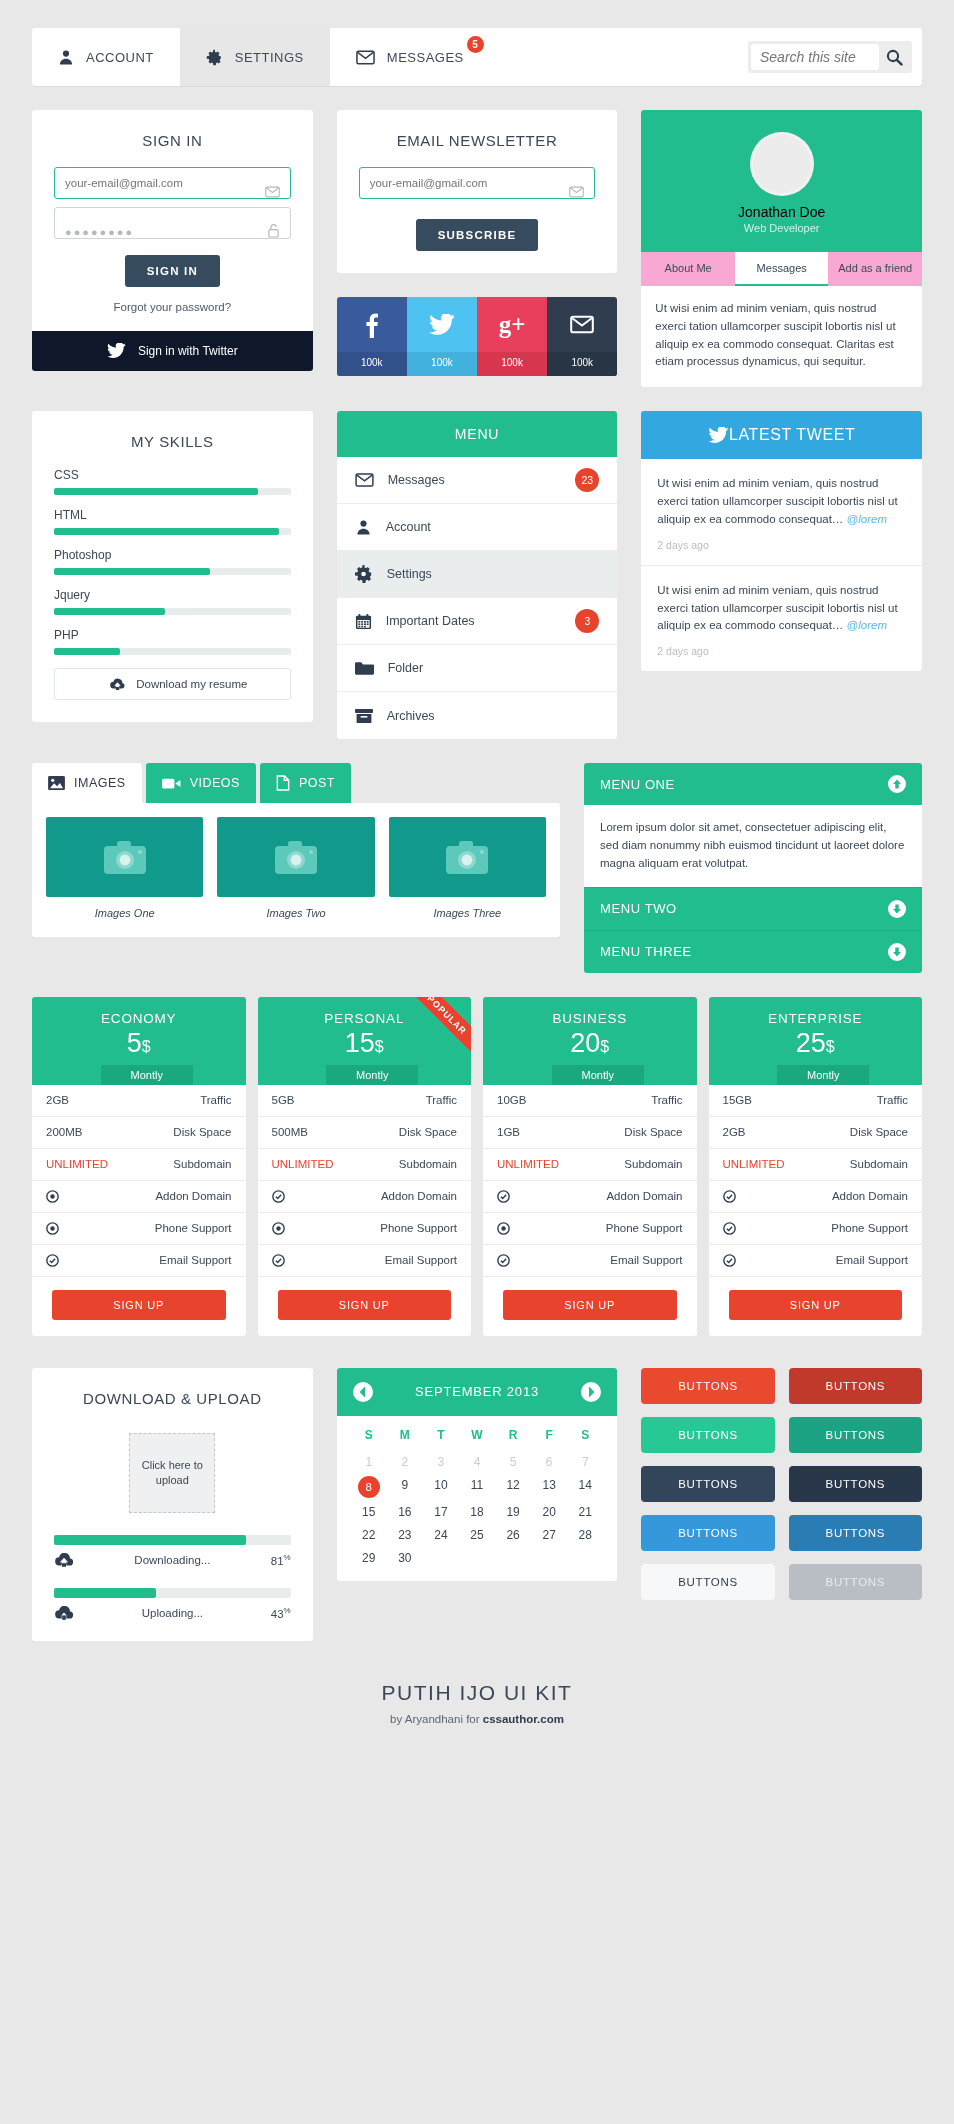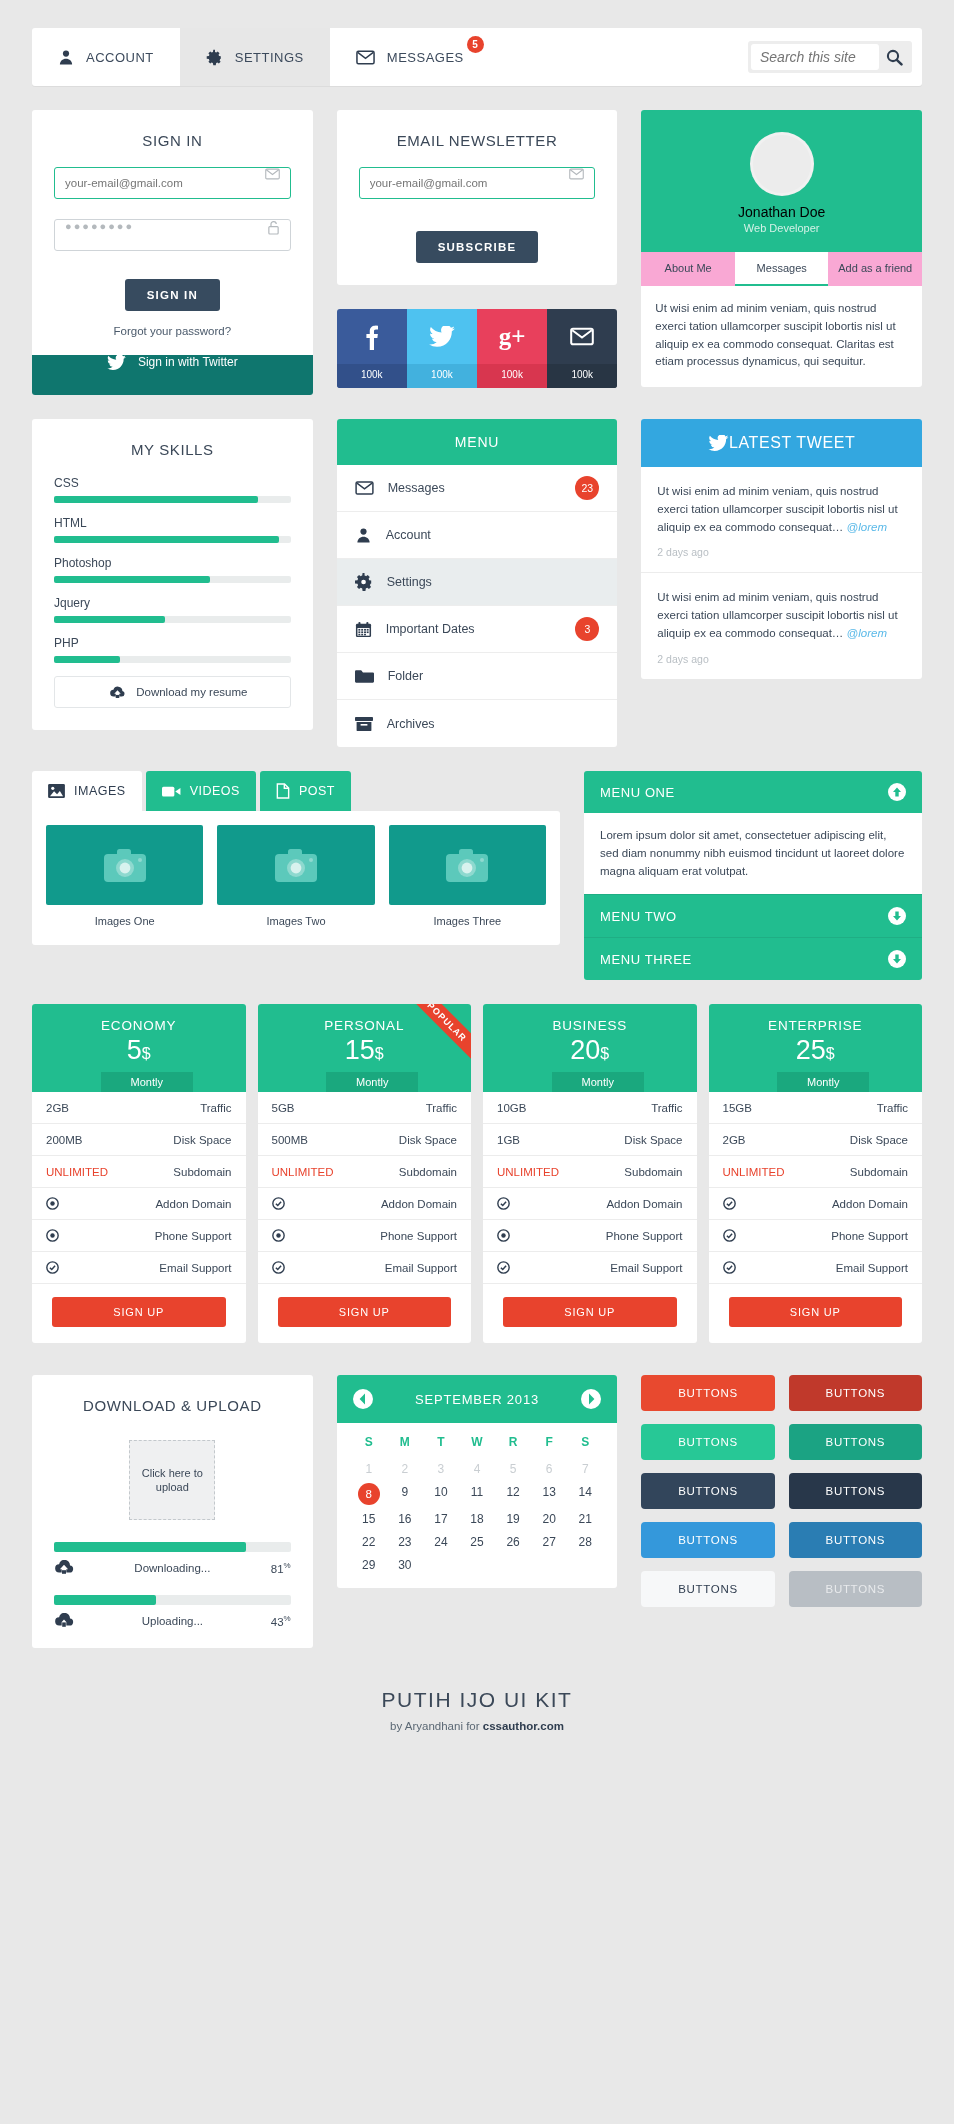--- a/index.html
+++ b/index.html
@@ -47,42 +47,42 @@
   .search-btn { width:30px; height:26px; display:flex; align-items:center; justify-content:center; cursor:pointer; background:transparent; border:none; }
 
   
   .row { display:flex; gap:24px; margin-top:24px; }
   .col { flex:1; min-width:0; }
   .card { background:#fff; border-radius:3px; overflow:hidden; }
 
   
   .panel-title { text-align:center; font-size:15px; letter-spacing:.6px; color:#3b4858; padding:22px 0 18px; }
   .field {
-    position:relative; margin:0 22px 20px;
+    position:relative; margin:0 22px 8px;
     border:1px solid #cfd4d8; border-radius:3px; height:32px;
-    display:flex; align-items:flex-start;
+    display:flex; align-items:flex-end;
   }
   .field.focus { border-color:#21bd8f; }
   .field input {
     border:none; outline:none; flex:1; height:100%;
     padding:0 10px; font-size:11.5px; color:#9aa0a6;
     background:transparent; font-family:"Liberation Sans",sans-serif;
   }
   .field .fico { padding-right:10px; display:flex; align-items:center; }
   .dots { font-size:11px; letter-spacing:2px; color:#b4b9bd; padding-left:10px; flex:1; }
   .btn-dark {
     background:#374b5f; color:#fff; border:none; border-radius:3px;
     font-size:11.5px; letter-spacing:1.2px; font-weight:bold;
     padding:10px 22px; cursor:pointer; font-family:"Liberation Sans",sans-serif;
   }
   .center { text-align:center; }
   .forgot { font-size:11.5px; color:#4b5a6b; padding:14px 0 18px; text-align:center; cursor:pointer; }
   .twitter-bar {
-    background:#0f766e; color:#fff; height:40px;
-    display:flex; justify-content:center; gap:12px;
+    background:#0f172a; color:#fff; height:40px;
+    display:flex; align-items:center; justify-content:center; gap:12px;
     font-size:12px; cursor:pointer;
   }
 
   
   .social { display:flex; border-radius:3px; overflow:hidden; margin-top:24px; }
   .social-item { flex:1; display:flex; flex-direction:column; align-items:center; cursor:pointer; }
   .social-ico { height:55px; display:flex; align-items:center; justify-content:center; width:100%; color:#fff; font-size:24px; font-weight:bold; }
   .social-cnt { width:100%; text-align:center; color:#fff; font-size:10px; padding:5px 0 8px; }
 
   
@@ -127,21 +127,21 @@
 
   
   .mtabs { display:flex; }
   .mtab {
     display:flex; align-items:center; gap:9px; padding:12px 16px;
     font-size:12.5px; letter-spacing:.5px; cursor:pointer;
     background:#21bd8f; color:#fff; border-radius:3px 3px 0 0; margin-right:4px;
   }
   .mtab.active { background:#fff; color:#2f3d4f; }
   .thumbs { background:#fff; display:flex; gap:14px; padding:14px; border-radius:0 3px 3px 3px; }
-  .thumb { flex:1; }
+  .thumb { flex:1;font-style:italic; }
   .thumb-img { background:#119a8c; height:80px; border-radius:2px; display:flex; align-items:center; justify-content:center; }
   .thumb-cap { text-align:center; font-size:11px; color:#3b4858; padding:10px 0 4px; }
 
   
   .acc-head {
     background:#21bd8f; color:#fff; display:flex; align-items:center;
     justify-content:space-between; padding:12px 16px; font-size:13px;
     letter-spacing:.6px; cursor:pointer;
   }
   .acc-body { background:#fff; padding:14px 16px; font-size:11.5px; line-height:1.55; color:#3b4858; }

